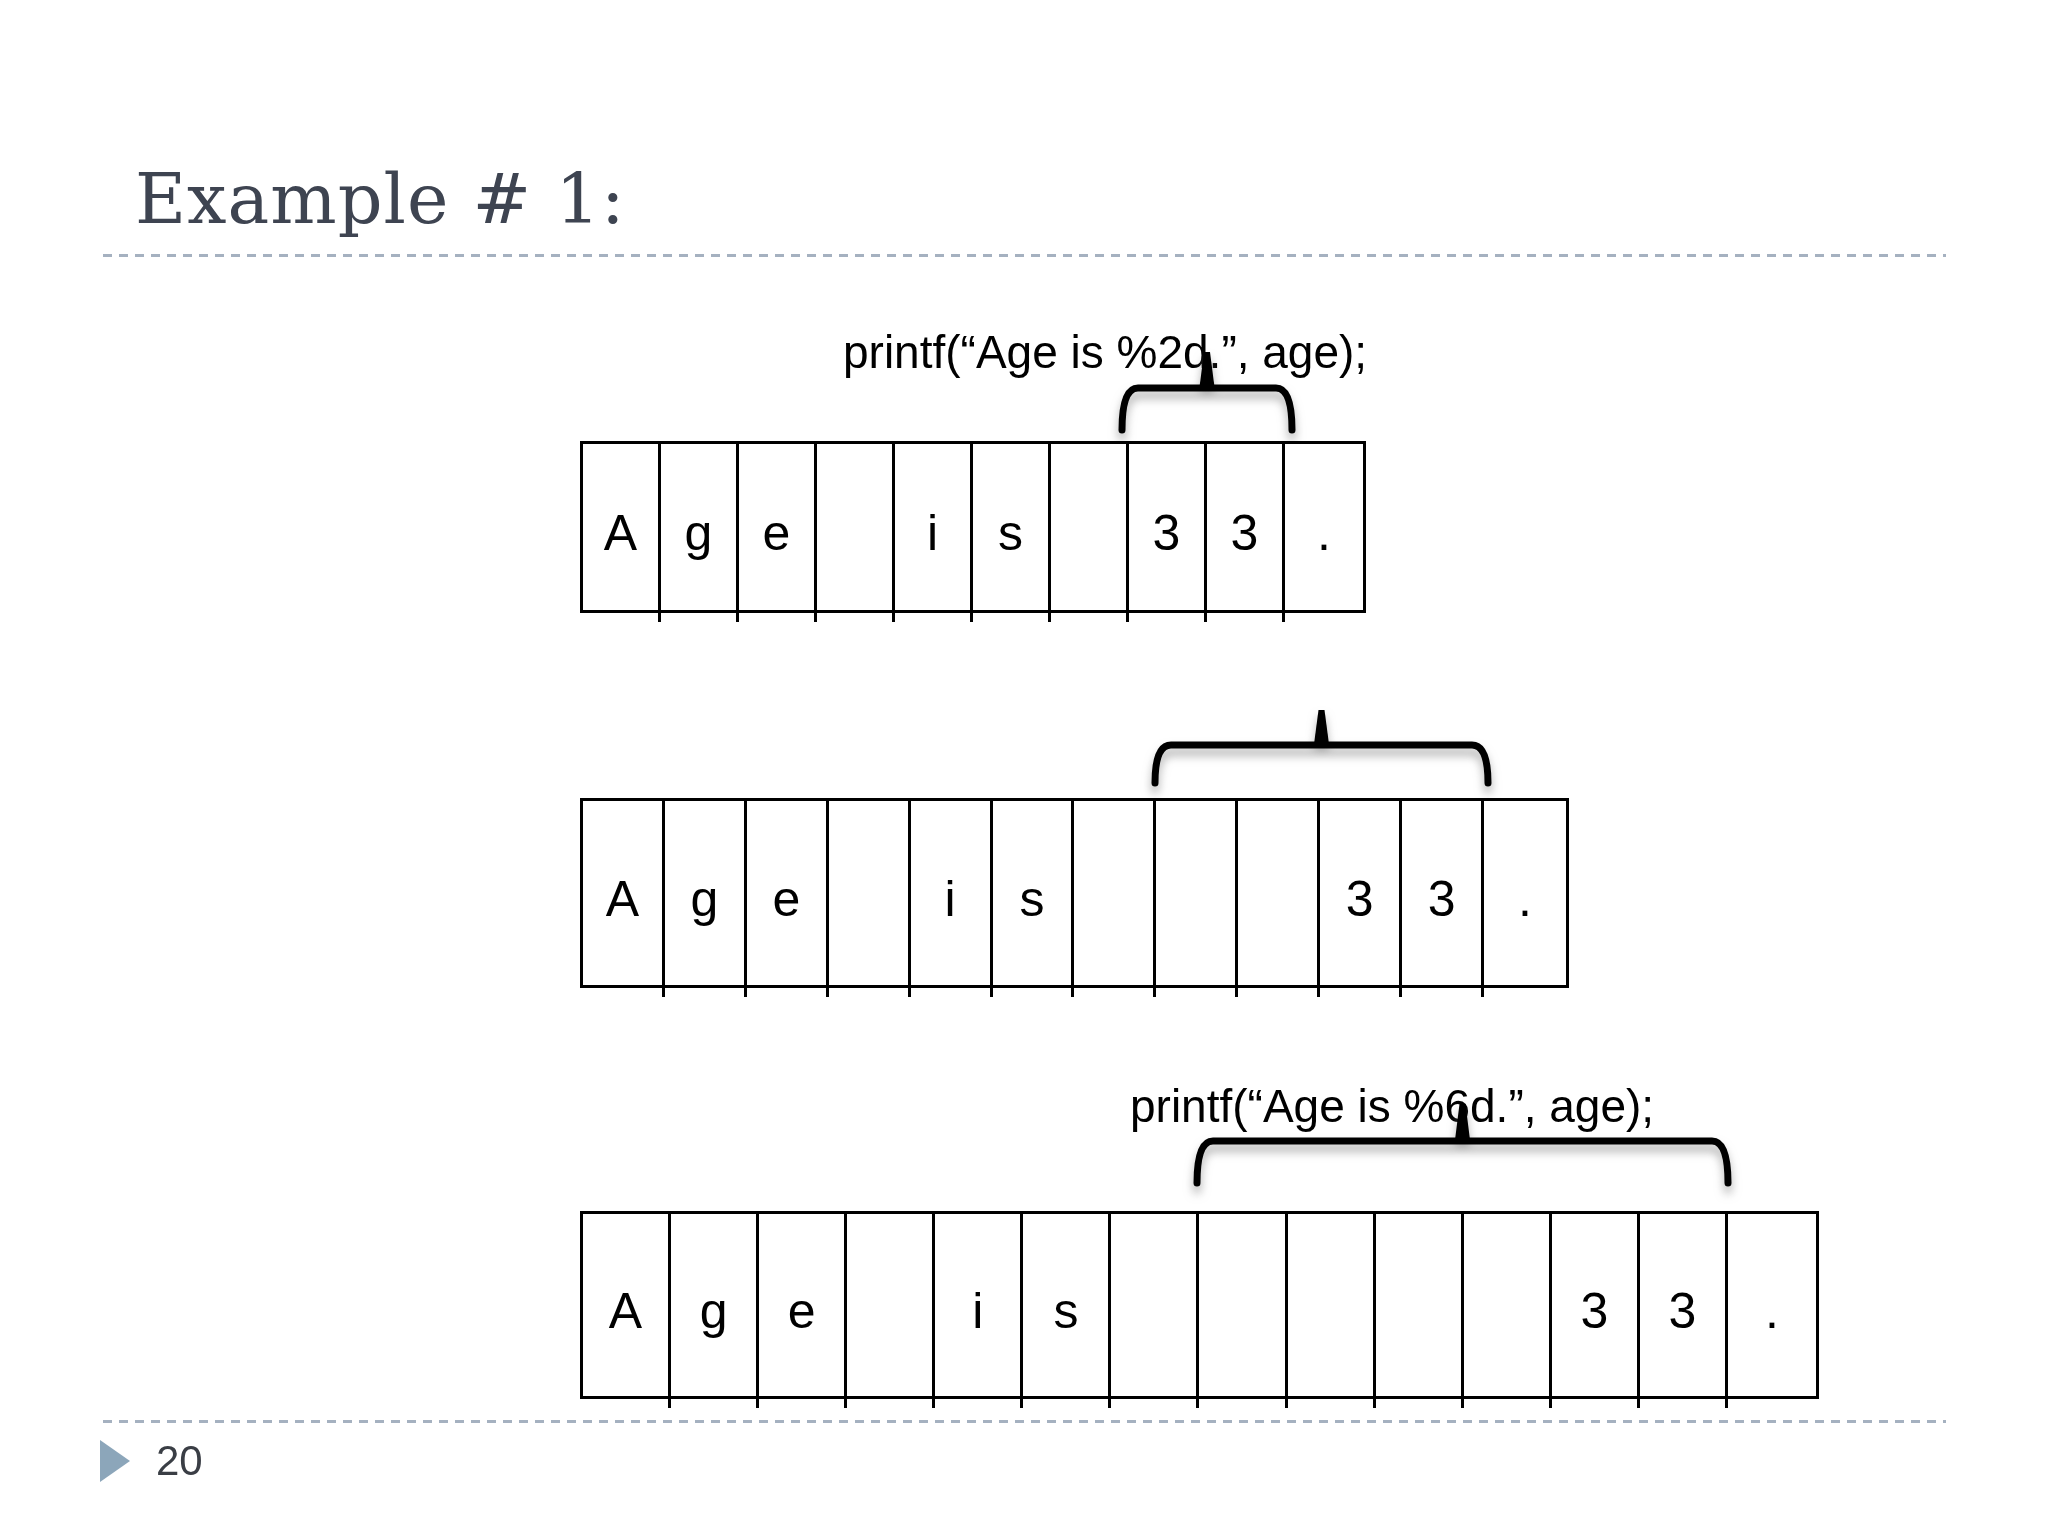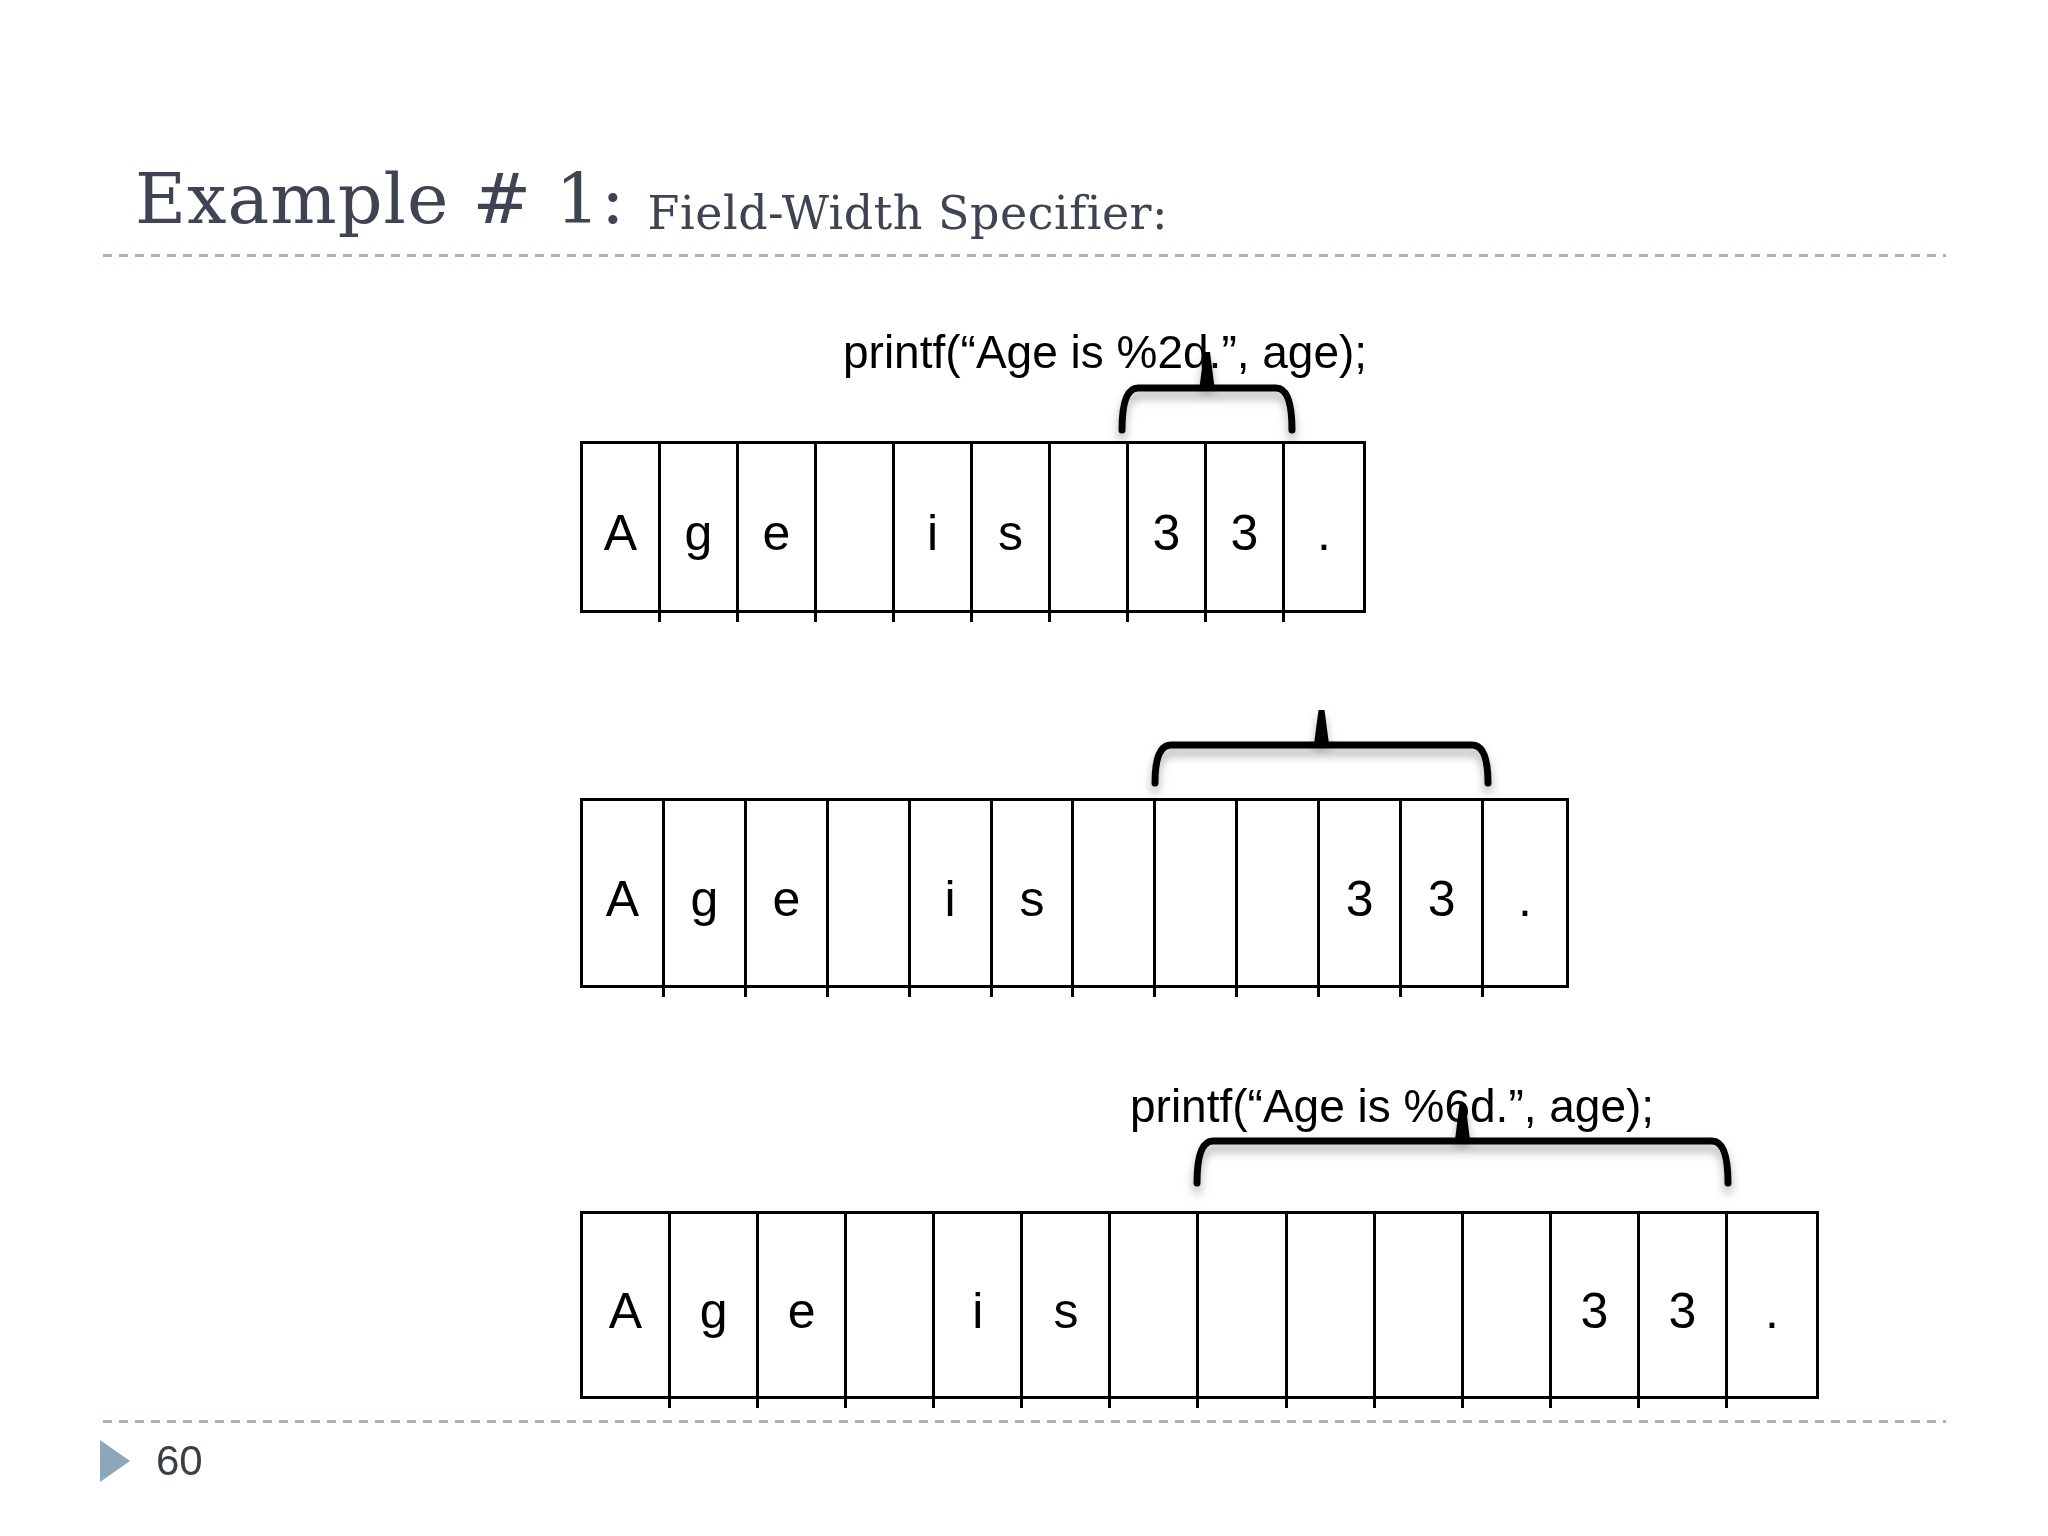--- a/index.html
+++ b/index.html
@@ -38,21 +38,20 @@
   }
   .page-num { position:absolute; left:156px; top:1437px; font-size:42px; color:#3a3e45; }
 </style>
 </head>
 <body>
 
 <div class="slide" style="--dash: #a5b1c0;">
 
   <div class="title-row" style="color: rgb(62, 68, 81);">
     <span class="title-main">Example # 1:</span>
-    <span class="title-sub">Field-Width Specifier:</span>
   </div>
   <div class="dashline" style="left:103px; top:254px; width:1843px;"></div>
 
   <div class="printf" style="left:843px;  top:296px;">printf(“Age is %2d.”, age);</div>
   <div class="printf" style="left:1130px; top:1050px;">printf(“Age is %6d.”, age);</div>
 
   <div id="diagram-layer">
       <svg width="194" height="102" class="brace-svg" style="left: 1110px; top: 340px;">
         <path d="M 12 90 Q 12 48 28 48 L 166 48 Q 182 48 182 90" fill="none" stroke="#000000" stroke-width="7" stroke-linecap="round"></path>
         <polygon points="89,51 94,12 100,12 105,51" fill="#000000"></polygon>
@@ -104,15 +103,15 @@
         <div class="char-cell" style="line-height: 194px;"></div>
         <div class="char-cell" style="line-height: 194px;"></div>
         <div class="char-cell" style="line-height: 194px;">3</div>
         <div class="char-cell" style="line-height: 194px;">3</div>
         <div class="char-cell" style="line-height: 194px;">.</div>
       </div>
     </div>
 
   <div class="dashline" style="left:103px; top:1420px; width:1843px;"></div>
   <div class="page-tri"></div>
-  <div class="page-num">60</div>
+  <div class="page-num">20</div>
 
 </div>
 
 </body></html>

